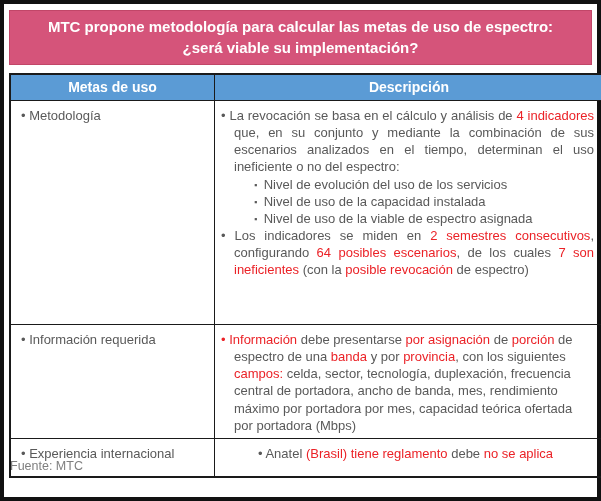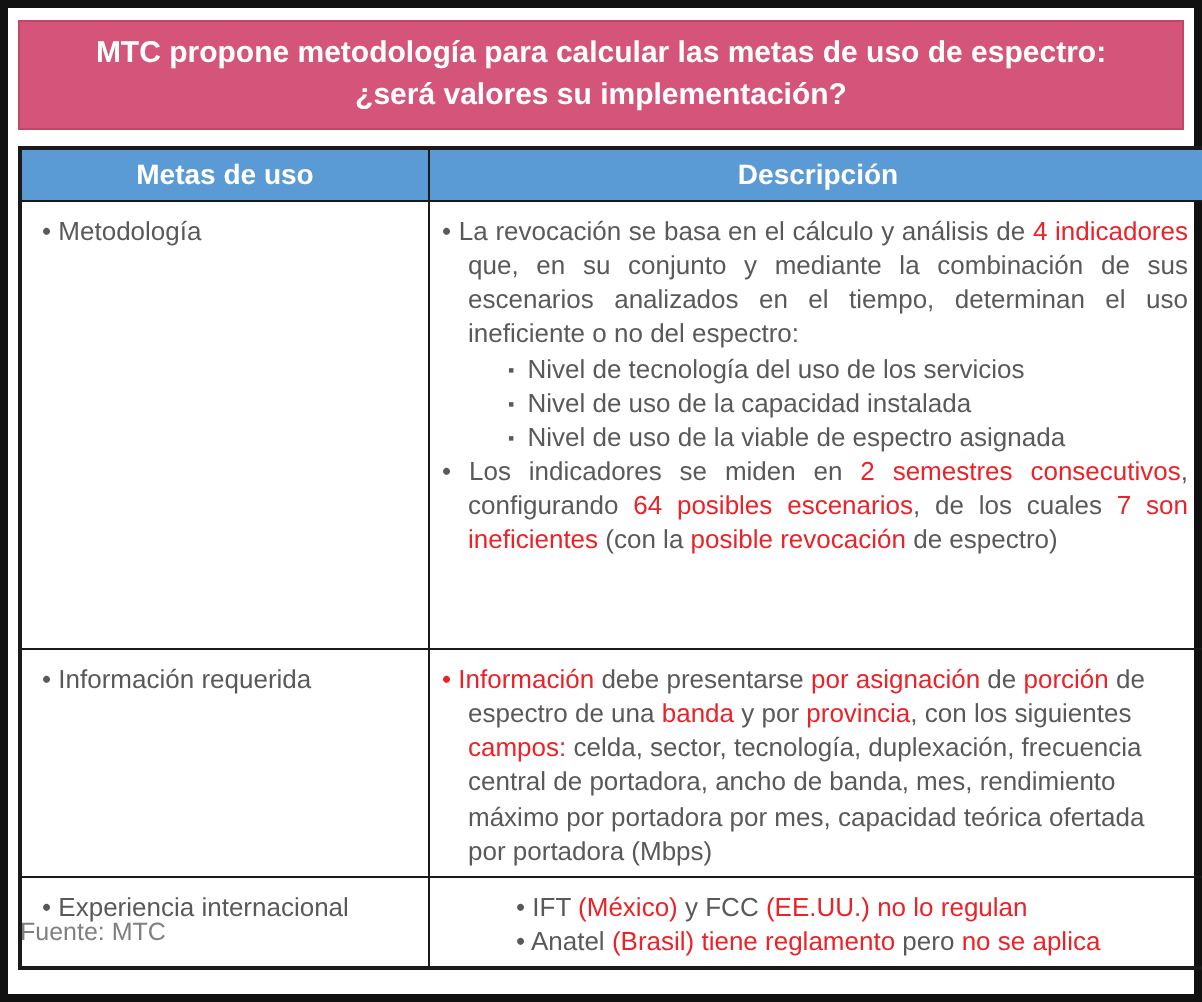--- a/index.html
+++ b/index.html
@@ -44,56 +44,55 @@
     color:#7f7f7f;font-size:12.5px;
   }
 </style>
 </head>
 <body>
 
 <div class="frame">
 
   <div class="title-box">
     <div>MTC propone metodología para calcular las metas de uso de espectro:</div>
-    <div>¿será valores su implementación?</div>
+    <div>¿será viable su implementación?</div>
   </div>
 
   <div class="table">
     <div class="thead">
       <div class="th col1">Metas de uso</div>
       <div class="th col2">Descripción</div>
     </div>
     <div id="tbody">
         <div class="tr" style="min-height: 223px;">
           <div class="td col1">
             <div class="item"><span class="bullet">• </span><span class="seg">Metodología</span></div>
           </div>
           <div class="td col2">
             <div class="item justify"><span class="bullet">• </span><span class="seg">La revocación se basa en el cálculo y análisis de </span><span class="seg red">4 indicadores</span><span class="seg"> que, en su conjunto y mediante la combinación de sus escenarios analizados en el tiempo, determinan el uso ineficiente o no del espectro:</span></div>
-            <div class="item sub"><span class="bullet sq">▪ </span><span class="seg">Nivel de tecnología del uso de los servicios</span></div>
+            <div class="item sub"><span class="bullet sq">▪ </span><span class="seg">Nivel de evolución del uso de los servicios</span></div>
             <div class="item sub"><span class="bullet sq">▪ </span><span class="seg">Nivel de uso de la capacidad instalada</span></div>
             <div class="item sub"><span class="bullet sq">▪ </span><span class="seg">Nivel de uso de la viable de espectro asignada</span></div>
             <div class="item justify"><span class="bullet">• </span><span class="seg">Los indicadores se miden en </span><span class="seg red">2 semestres consecutivos</span><span class="seg">, configurando </span><span class="seg red">64 posibles escenarios</span><span class="seg">, de los cuales </span><span class="seg red">7 son ineficientes</span><span class="seg"> (con la </span><span class="seg red">posible revocación</span><span class="seg"> de espectro)</span></div>
           </div>
         </div>
         <div class="tr" style="min-height: 107px;">
           <div class="td col1">
             <div class="item"><span class="bullet">• </span><span class="seg">Información requerida</span></div>
           </div>
           <div class="td col2">
             <div class="item"><span class="bullet red">• </span><span class="seg red">Información</span><span class="seg"> debe presentarse </span><span class="seg red">por asignación</span><span class="seg"> de </span><span class="seg red">porción</span><span class="seg"> de espectro de una </span><span class="seg red">banda</span><span class="seg"> y por </span><span class="seg red">provincia</span><span class="seg">, con los siguientes </span><span class="seg red">campos:</span><span class="seg"> celda, sector, tecnología, duplexación, frecuencia central de portadora, ancho de banda, mes, rendimiento máximo por portadora por mes, capacidad teórica ofertada por portadora (Mbps)</span></div>
           </div>
         </div>
         <div class="tr" style="min-height: 37px;">
           <div class="td col1">
             <div class="item"><span class="bullet">• </span><span class="seg">Experiencia internacional</span></div>
           </div>
           <div class="td col2">
-            <div class="item"><span class="bullet">• </span><span class="seg">IFT </span><span class="seg red">(México)</span><span class="seg"> y FCC </span><span class="seg red">(EE.UU.)</span><span class="seg"> </span><span class="seg red">no lo regulan</span></div>
-            <div class="item"><span class="bullet">• </span><span class="seg">Anatel </span><span class="seg red">(Brasil) tiene reglamento</span><span class="seg"> pero </span><span class="seg red">no se aplica</span></div>
+            <div class="item"><span class="bullet">• </span><span class="seg">Anatel </span><span class="seg red">(Brasil) tiene reglamento</span><span class="seg"> debe </span><span class="seg red">no se aplica</span></div>
           </div>
         </div>
       </div>
   </div>
 
   <div class="footer">Fuente: MTC</div>
 
 </div>
 
 </body></html>

